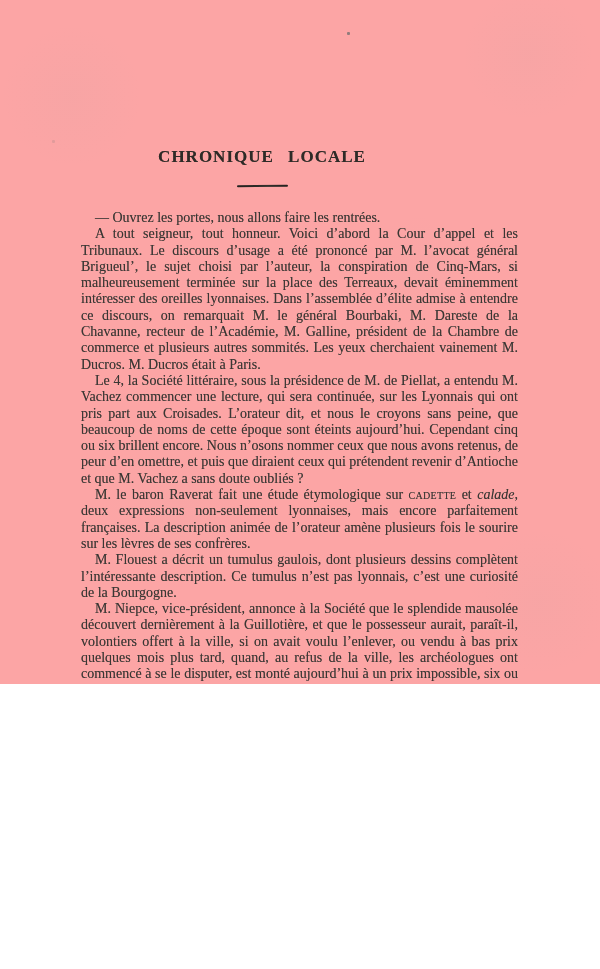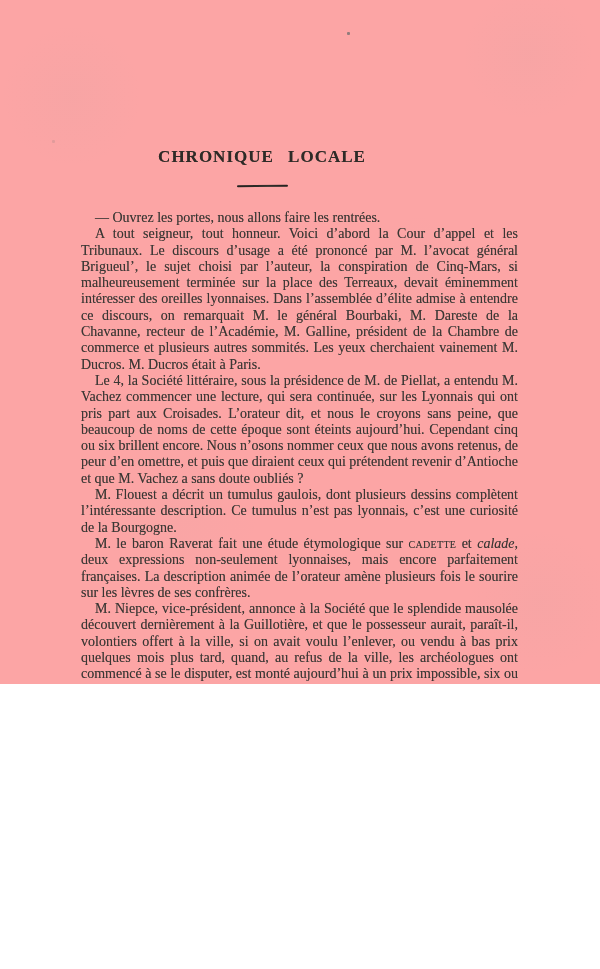--- a/index.html
+++ b/index.html
@@ -86,17 +86,17 @@
   <span class="speck s3"></span>
 
   <h1 class="article-title">CHRONIQUE LOCALE</h1>
 
   <div class="title-divider"></div>
 
   <div class="article-body" lang="fr">
       <p><span>— Ouvrez les portes, nous allons faire les rentrées.</span></p>
       <p><span>A tout seigneur, tout honneur. Voici d’abord la Cour d’appel et les Tribunaux. Le discours d’usage a été prononcé par M. l’avocat général Brigueul’, le sujet choisi par l’auteur, la conspiration de Cinq-Mars, si malheureusement terminée sur la place des Terreaux, devait éminemment intéresser des oreilles lyonnaises. Dans l’assemblée d’élite admise à entendre ce discours, on remarquait M. le général Bourbaki, M. Dareste de la Chavanne, recteur de l’Académie, M. Galline, président de la Chambre de commerce et plusieurs autres sommités. Les yeux cherchaient vainement M. Ducros. M. Ducros était à Paris.</span></p>
       <p><span>Le 4, la Société littéraire, sous la présidence de M. de Piellat, a entendu M. Vachez commencer une lecture, qui sera continuée, sur les Lyonnais qui ont pris part aux Croisades. L’orateur dit, et nous le croyons sans peine, que beaucoup de noms de cette époque sont éteints aujourd’hui. Cependant cinq ou six brillent encore. Nous n’osons nommer ceux que nous avons retenus, de peur d’en omettre, et puis que diraient ceux qui prétendent revenir d’Antioche et que M. Vachez a sans doute oubliés ?</span></p>
+      <p><span>M. le baron Raverat fait une étude étymologique sur </span><span class="smallcaps">cadette</span><span> et </span><span class="italic">calade</span><span>, deux expressions non-seulement lyonnaises, mais encore parfaitement françaises. La description animée de l’orateur amène plusieurs fois le sourire sur les lèvres de ses confrères.</span></p>
       <p><span>M. Flouest a décrit un tumulus gaulois, dont plusieurs dessins complètent l’intéressante description. Ce tumulus n’est pas lyonnais, c’est une curiosité de la Bourgogne.</span></p>
-      <p><span>M. le baron Raverat fait une étude étymologique sur </span><span class="smallcaps">cadette</span><span> et </span><span class="italic">calade</span><span>, deux expressions non-seulement lyonnaises, mais encore parfaitement françaises. La description animée de l’orateur amène plusieurs fois le sourire sur les lèvres de ses confrères.</span></p>
       <p><span>M. Niepce, vice-président, annonce à la Société que le splendide mausolée découvert dernièrement à la Guillotière, et que le possesseur aurait, paraît-il, volontiers offert à la ville, si on avait voulu l’enlever, ou vendu à bas prix quelques mois plus tard, quand, au refus de la ville, les archéologues ont commencé à se le disputer, est monté aujourd’hui à un prix impossible, six ou huit mille francs.</span></p>
     </div>
 </div>
 
 </body></html>

